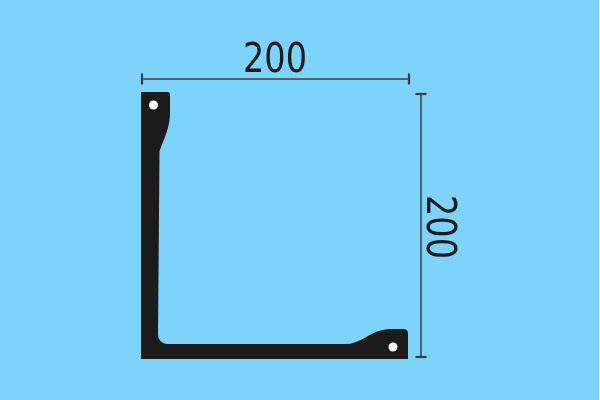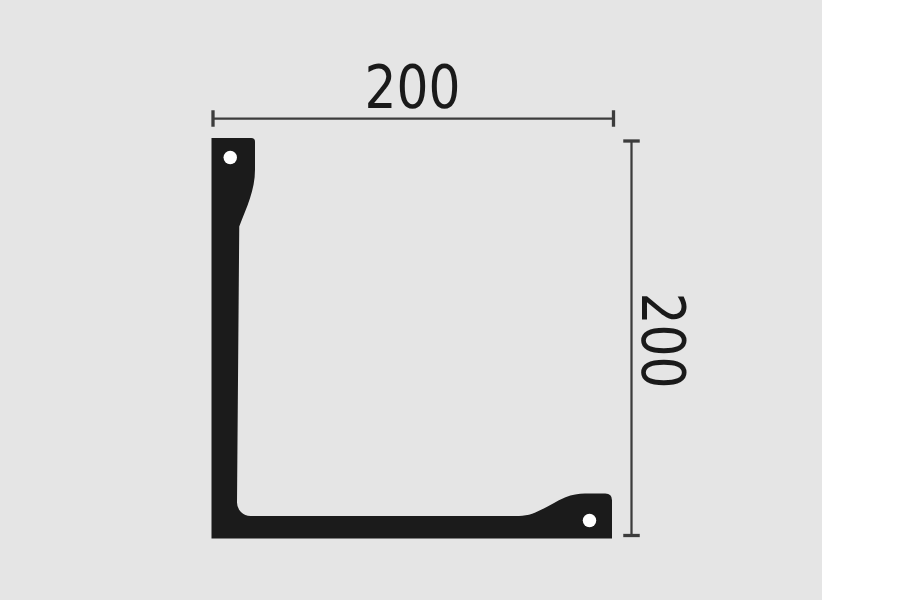--- a/index.html
+++ b/index.html
@@ -5,23 +5,23 @@
   html, body {
     margin: 0;
     padding: 0;
     background: #ffffff;
     width: 600px;
     height: 400px;
     overflow: hidden;
   }
   .canvas {
     position: relative;
-    width: 548px;
+    width: 599px;
     height: 400px;
-    background: #e5e5e5;
+    background: #7dd3fc;
   }
   svg text {
     font-family: "DejaVu Sans", "Liberation Sans", sans-serif;
     font-size: 40px;
     font-weight: 400;
   }
 </style>
 </head>
 <body>
 

